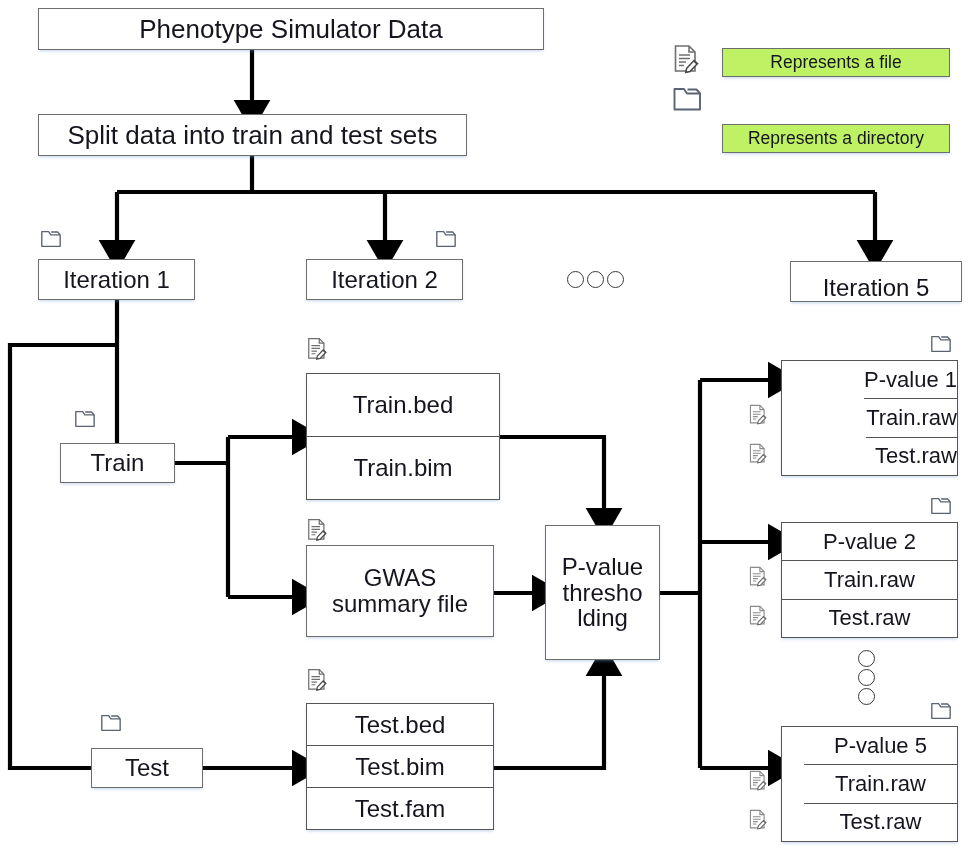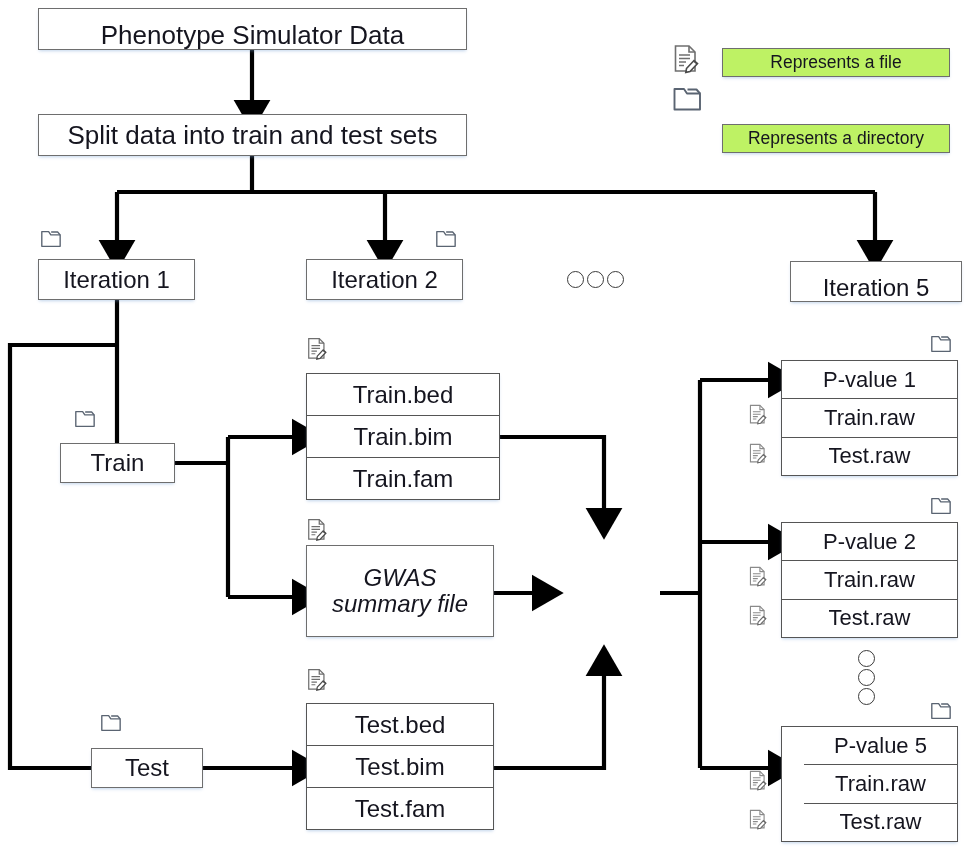--- a/index.html
+++ b/index.html
@@ -152,21 +152,21 @@
       <path d="M494,768 L604,768 L604,672" marker-end="url(#ar)"></path>
 
       <path d="M660,593 L700,593"></path>
       <path d="M700,380 L700,768"></path>
       <path d="M700,380 L772,380" marker-end="url(#ar)"></path>
       <path d="M700,542 L772,542" marker-end="url(#ar)"></path>
       <path d="M700,768 L772,768" marker-end="url(#ar)"></path>
     </g>
   </svg>
 
-  <div class="box fs-26" style="left:38px; top:8px; width:429px; height:42px;align-items:flex-end;">
+  <div class="box fs-26" style="left:38px; top:8px; width:506px; height:42px;">
     <span>Phenotype Simulator Data</span>
   </div>
 
   <div class="box fs-26" style="left:38px; top:114px; width:429px; height:42px;">
     <span>Split data into train and test sets</span>
   </div>
 
   <div class="icon" style="left:672px; top:44px;">
     <svg width="28" height="30" viewBox="0 0 28 30">
       <path d="M3.5,2 L17,2 L23,8 L23,27 L3.5,27 Z" fill="#ffffff" stroke="#6f6f6f" stroke-width="1.6"></path>
@@ -259,44 +259,46 @@
       <path d="M21.5,17 L25,20" stroke="#4a4a4a" stroke-width="1.4"></path>
     </svg>
   </div>
   <div class="stack fs-24" style="left:306px; top:373px; width:194px; height:127px;">
     <div class="row">
       <span>Train.bed</span>
     </div>
     <div class="row">
       <span>Train.bim</span>
     </div>
-    <div class="row">
-      <span>Train.fam</span>
-    </div>
   </div>
 
   <div class="icon" style="left:306px; top:518px; transform:scale(0.78); transform-origin:left top;">
     <svg width="28" height="30" viewBox="0 0 28 30">
       <path d="M3.5,2 L17,2 L23,8 L23,27 L3.5,27 Z" fill="#ffffff" stroke="#6f6f6f" stroke-width="1.6"></path>
       <path d="M17,2 L17,8 L23,8" fill="none" stroke="#6f6f6f" stroke-width="1.6"></path>
       <g stroke="#6f6f6f" stroke-width="1.5">
         <path d="M7,11 H18"></path>
           <path d="M7,14.5 H18"></path>
         <path d="M7,18 H14"></path>
           <path d="M7,21.5 H12"></path>
       </g>
       <path d="M14.5,24.5 L22,16.5 L25.5,19.5 L18,27.5 L13.8,28.4 Z" fill="#ffffff" stroke="#4a4a4a" stroke-width="1.6"></path>
       <path d="M21.5,17 L25,20" stroke="#4a4a4a" stroke-width="1.4"></path>
     </svg>
   </div>
-  <div class="box fs-24" style="left:306px; top:545px; width:188px; height:92px; flex-direction:column;font-style:italic;">
+  <div class="box fs-24" style="left:306px; top:545px; width:188px; height:92px; flex-direction:column;">
     <span>GWAS</span>
     <span>summary file</span>
   </div>
 
+  <div class="box fs-24" style="left:545px; top:525px; width:115px; height:135px; flex-direction:column;">
+    <span>P-value</span>
+    <span>thresho</span>
+    <span>lding</span>
+  </div>
 
   <div class="icon" style="left:306px; top:668px; transform:scale(0.78); transform-origin:left top;">
     <svg width="28" height="30" viewBox="0 0 28 30">
       <path d="M3.5,2 L17,2 L23,8 L23,27 L3.5,27 Z" fill="#ffffff" stroke="#6f6f6f" stroke-width="1.6"></path>
       <path d="M17,2 L17,8 L23,8" fill="none" stroke="#6f6f6f" stroke-width="1.6"></path>
       <g stroke="#6f6f6f" stroke-width="1.5">
         <path d="M7,11 H18"></path>
           <path d="M7,14.5 H18"></path>
         <path d="M7,18 H14"></path>
           <path d="M7,21.5 H12"></path>
@@ -344,21 +346,21 @@
       <g stroke="#8a8a8a" stroke-width="1.5">
         <path d="M7,11 H18"></path>
           <path d="M7,14.5 H18"></path>
         <path d="M7,18 H14"></path>
           <path d="M7,21.5 H12"></path>
       </g>
       <path d="M14.5,24.5 L22,16.5 L25.5,19.5 L18,27.5 L13.8,28.4 Z" fill="#ffffff" stroke="#6a6a6a" stroke-width="1.6"></path>
       <path d="M21.5,17 L25,20" stroke="#6a6a6a" stroke-width="1.4"></path>
     </svg>
   </div>
-  <div class="stack fs-22" style="left:781px; top:360px; width:177px; height:116px;">
+  <div class="stack fs-22" style="left:781px; top:360px; width:177px; height:116px;align-items:flex-end;">
     <div class="row">
       <span>P-value 1</span>
     </div>
     <div class="row">
       <span>Train.raw</span>
     </div>
     <div class="row">
       <span>Test.raw</span>
     </div>
   </div>

